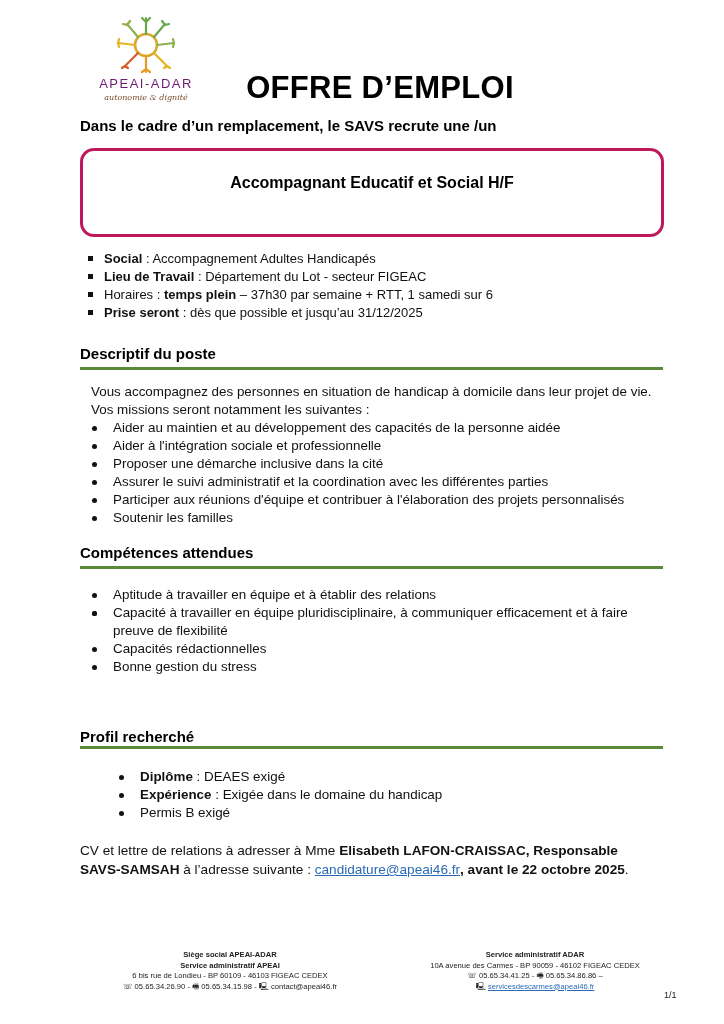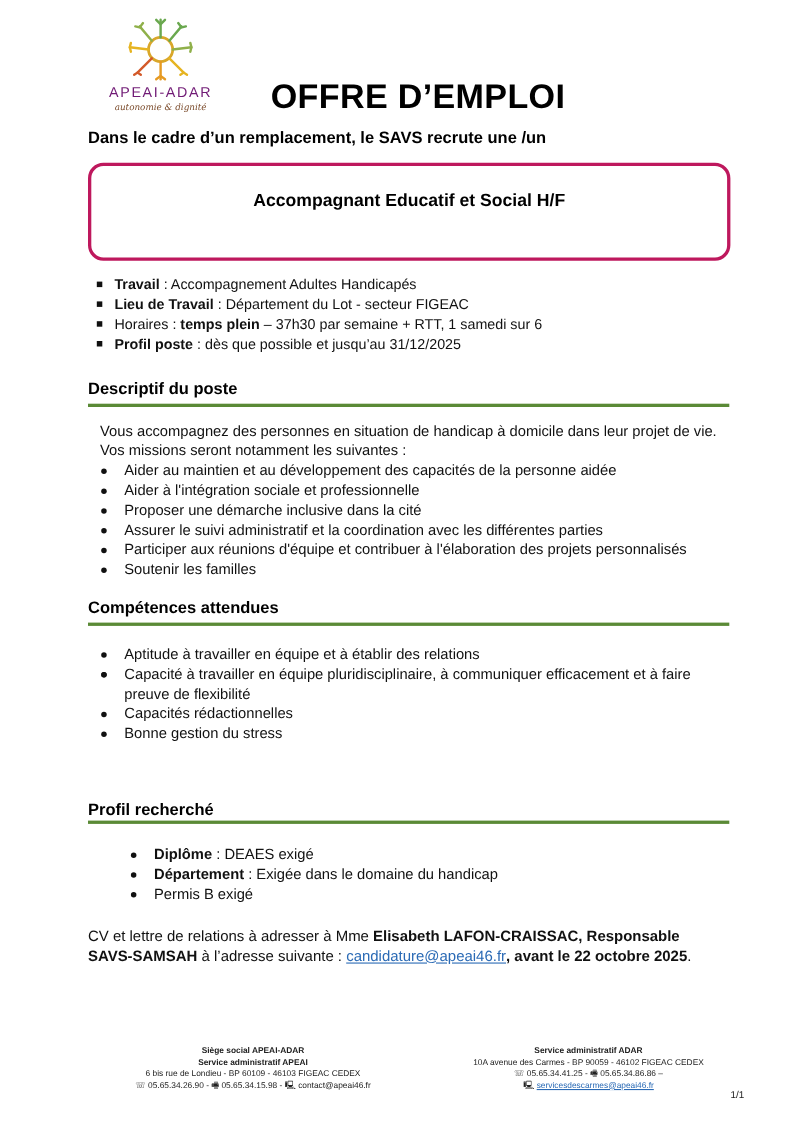--- a/index.html
+++ b/index.html
@@ -74,24 +74,24 @@
 
 <h1 class="doc-title">OFFRE D’EMPLOI</h1>
 
 <div class="intro">Dans le cadre d’un remplacement, le SAVS recrute une /un</div>
 
 <div class="job-box">
   <div class="job-title">Accompagnant Educatif et Social H/F</div>
 </div>
 
 <ul class="key-list">
-  <li><span class="sq"></span><span class="b">Travail</span><span> : </span><span>Accompagnement Adultes Handicapés</span></li>
+  <li><span class="sq"></span><span class="b">Social</span><span> : </span><span>Accompagnement Adultes Handicapés</span></li>
   <li><span class="sq"></span><span class="b">Lieu de Travail</span><span> : </span><span>Département du Lot - secteur FIGEAC</span></li>
   <li><span class="sq"></span><span>Horaires : </span><span class="b">temps plein</span><span> – 37h30 par semaine + RTT, 1 samedi sur 6</span></li>
-  <li><span class="sq"></span><span class="b">Profil poste</span><span> : </span><span>dès que possible et jusqu’au 31/12/2025</span></li>
+  <li><span class="sq"></span><span class="b">Prise seront</span><span> : </span><span>dès que possible et jusqu’au 31/12/2025</span></li>
 </ul>
 
 <div class="section-title" style="top:345px;">Descriptif du poste</div>
 <div class="section-rule" style="top:367px;"></div>
 <div class="desc-text">
   <div>Vous accompagnez des personnes en situation de handicap à domicile dans leur projet de vie.</div>
   <div>Vos missions seront notamment les suivantes :</div>
   <ul class="bullets">
     <li><span class="dot"></span><span>Aider au maintien et au développement des capacités de la personne aidée</span></li>
     <li><span class="dot"></span><span>Aider à l'intégration sociale et professionnelle</span></li>
@@ -109,21 +109,21 @@
   <li><span class="dot"></span></li>
   <li><span class="dot"></span><span>Capacité à travailler en équipe pluridisciplinaire, à communiquer efficacement et à faire preuve de flexibilité</span></li>
   <li><span class="dot"></span><span>Capacités rédactionnelles</span></li>
   <li><span class="dot"></span><span>Bonne gestion du stress</span></li>
 </ul>
 
 <div class="section-title" style="top:728px;">Profil recherché</div>
 <div class="section-rule" style="top:746px;"></div>
 <ul class="bullets profil">
   <li><span class="dot"></span><span class="b">Diplôme</span><span> : DEAES exigé</span></li>
-  <li><span class="dot"></span><span class="b">Département</span><span> : Exigée dans le domaine du handicap</span></li>
+  <li><span class="dot"></span><span class="b">Expérience</span><span> : Exigée dans le domaine du handicap</span></li>
   <li><span class="dot"></span><span>Permis B exigé</span></li>
 </ul>
 
 <div class="cta" style="width:560px;">
   <span>CV et lettre de relations à adresser à Mme </span><span class="b">Elisabeth LAFON-CRAISSAC, Responsable SAVS-SAMSAH</span><span> à l’adresse suivante : </span><a class="link">candidature@apeai46.fr</a><span class="b">, avant le 22 octobre 2025</span><span>.</span>
 </div>
 
 <div class="footer-col footer-left">
   <div class="b">Siège social APEAI-ADAR</div>
   <div class="b">Service administratif APEAI</div>

